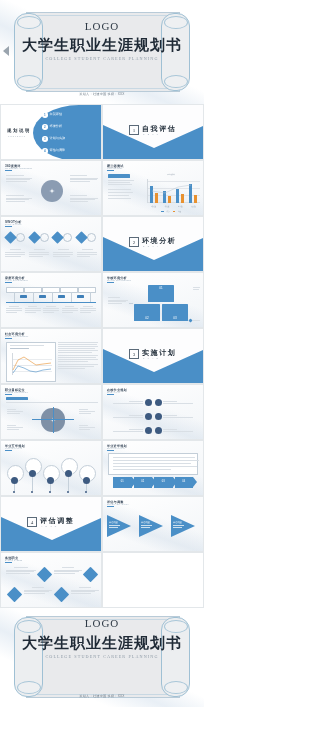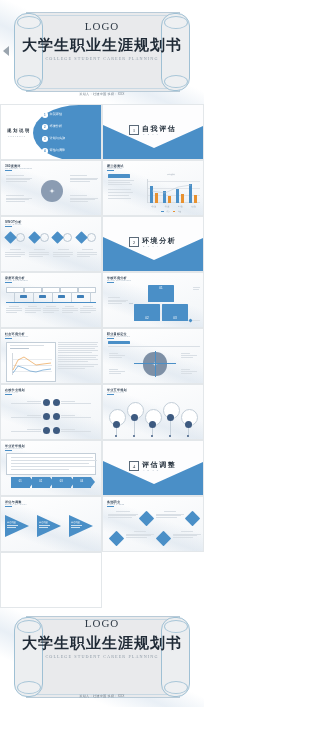--- a/index.html
+++ b/index.html
@@ -444,20 +444,28 @@
           <div class="txt" style="height:.85px;width:96%;margin-bottom:1.1px"></div>
           <div class="txt" style="height:.85px;width:100%;margin-bottom:1.1px"></div>
           <div class="txt" style="height:.85px;width:76%;margin-bottom:2.4px"></div>
           <div class="txt" style="height:.85px;width:100%;margin-bottom:1.1px"></div>
           <div class="txt" style="height:.85px;width:90%;margin-bottom:1.1px"></div>
           <div class="txt" style="height:.85px;width:68%"></div>
         </div>
       </div>
     </div>
 
+    <div class="cell">
+      <div class="sect">
+        <div class="chev"></div>
+        <div class="num">3</div>
+        <div class="nm">实施计划</div>
+        <div class="nmen">P L A N</div>
+      </div>
+    </div>
 
     <div class="cell">
       <div class="slide">
           <div class="sheen"></div>
         <div class="ttl">
           <span>职业目标定位</span><span class="en">CAREER POSITIONING</span>
         </div>
         <div class="bluebox" style="position:absolute;left:5px;top:12px;width:22px;height:2.6px"></div>
         <div class="txt" style="position:absolute;left:5px;top:17px;width:92px;height:.9px"></div>
         <div class="clover" style="left:40px;top:23px;width:24px;height:24px">

